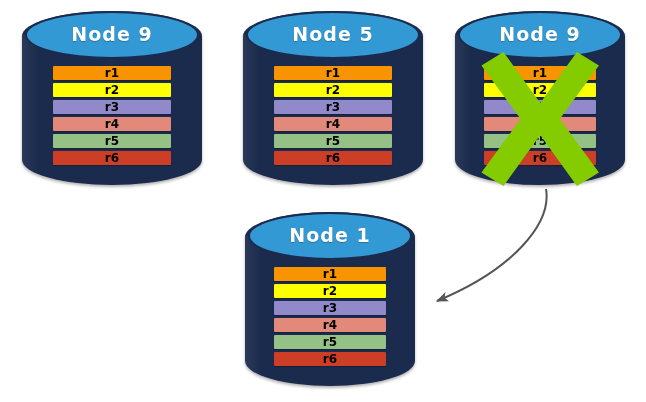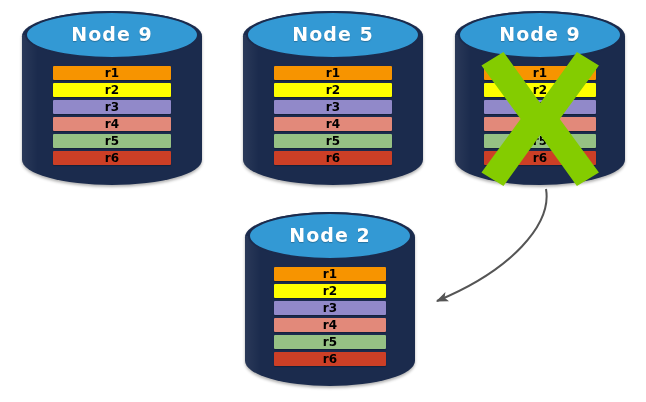--- a/index.html
+++ b/index.html
@@ -148,21 +148,21 @@
           <div class="row-bar" style="background: rgb(204, 63, 38);">r6</div>
         </div>
         <svg class="fail-x" viewBox="0 0 100 100" preserveAspectRatio="none" style="left: 23.8px; top: 40.89px; width: 122.4px; height: 133.98px;">
           <path d="M 2 10 L 20 0 L 50 38 L 80 0 L 98 10 L 66 50 L 98 90 L 80 100 L 50 62 L 20 100 L 2 90 L 34 50 Z" fill="#84cc00"></path>
         </svg>
       </div>
       <div class="node" style="left: 245px; top: 212px; width: 170px; height: 174px;">
         <div class="cyl-body"></div>
         <div class="cyl-shade-left"></div>
         <div class="cyl-top"></div>
-        <div class="node-label">Node  2</div>
+        <div class="node-label">Node  1</div>
         <div class="rows">
           <div class="row-bar" style="background: rgb(247, 148, 0);">r1</div>
           <div class="row-bar" style="background: rgb(255, 255, 0);">r2</div>
           <div class="row-bar" style="background: rgb(145, 137, 201);">r3</div>
           <div class="row-bar" style="background: rgb(226, 137, 122);">r4</div>
           <div class="row-bar" style="background: rgb(150, 193, 132);">r5</div>
           <div class="row-bar" style="background: rgb(204, 63, 38);">r6</div>
         </div>
       </div>
     </div>

